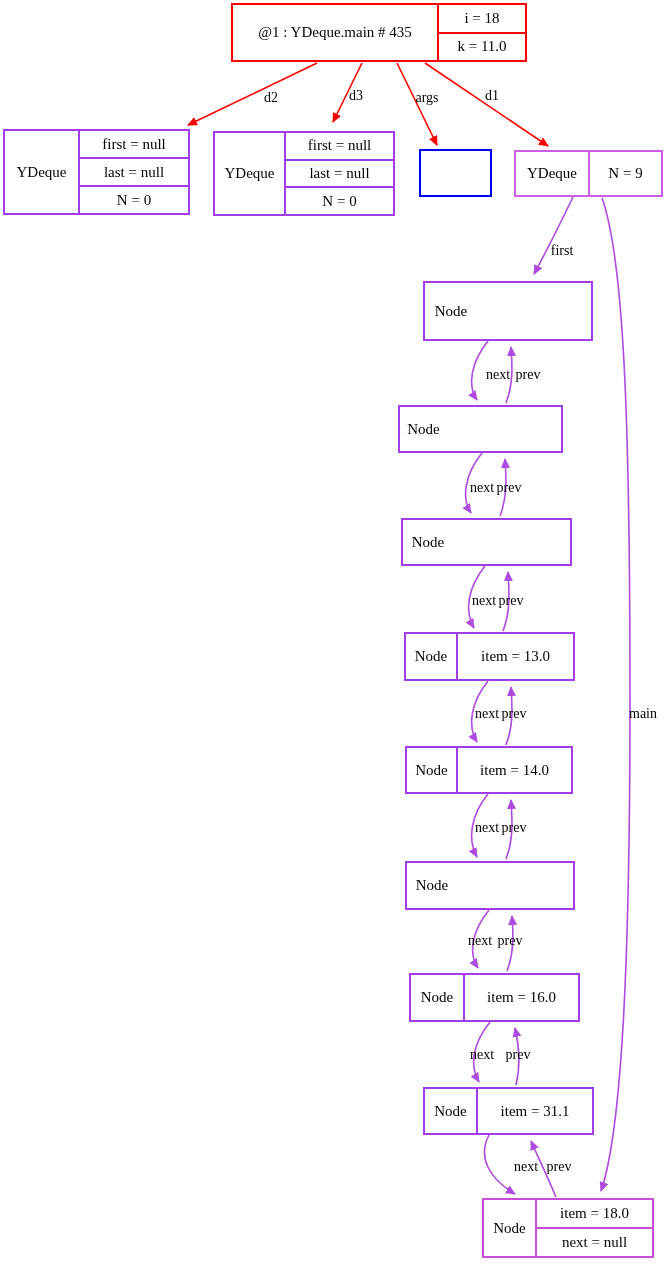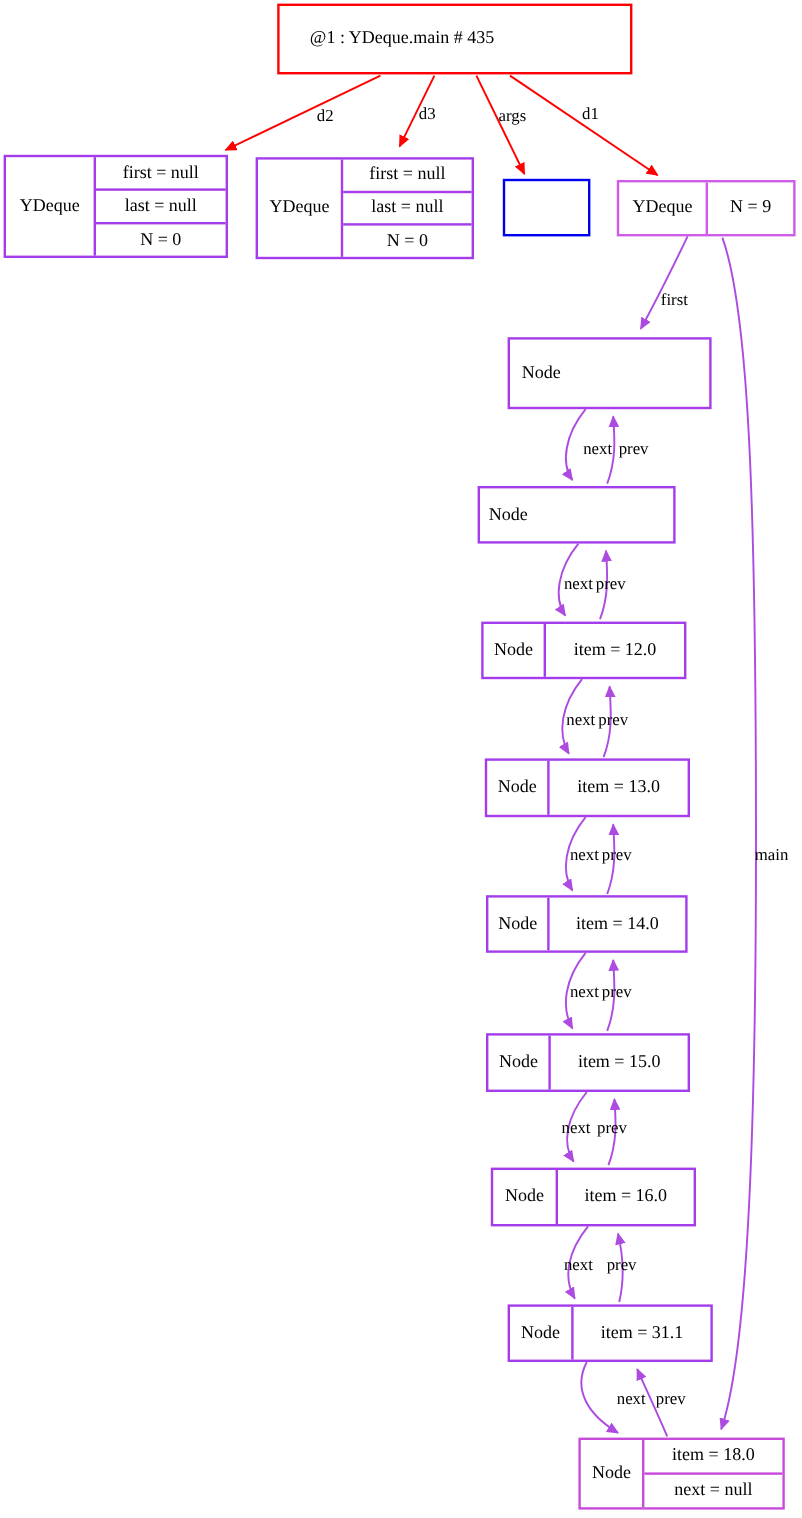--- a/index.html
+++ b/index.html
@@ -93,20 +93,24 @@
       <path d="M507,971 C515,950 513,931 512,916" marker-end="url(#mpur)"></path>
       <path d="M490,1022 C473,1043 469,1065 479,1082" marker-end="url(#mpur)"></path>
       <path d="M516,1085 C521,1064 519,1045 515,1028" marker-end="url(#mpur)"></path>
       <path d="M489,1135 C477,1158 490,1179 515,1194" marker-end="url(#mpur)"></path>
       <path d="M556,1197 C547,1176 539,1159 531,1141" marker-end="url(#mpur)"></path>
     </g>
   </svg>
 
   <div class="gbox" style="--bc:#ff0000; left:231px; top:3px; width:296px; height:59px;">
     <div class="tcell" style="flex:0 0 204px;">@1 : YDeque.main # 435</div>
+    <div class="fcol">
+      <div class="frow">i = 18</div>
+      <div class="frow">k = 11.0</div>
+    </div>
   </div>
 
   <div class="gbox" style="--bc:#a43cec; left:3px; top:129px; width:187px; height:86px;">
     <div class="tcell" style="flex:0 0 73px;">YDeque</div>
     <div class="fcol">
       <div class="frow">first = null</div>
       <div class="frow">last = null</div>
       <div class="frow">N = 0</div>
     </div>
   </div>
@@ -132,44 +136,38 @@
   <div class="gbox" style="--bc:#a43cec; left:423px; top:281px; width:170px; height:60px;">
     <div class="tcell" style="flex:0 0 52px;">Node</div>
   </div>
 
   <div class="gbox" style="--bc:#a43cec; left:398px; top:405px; width:165px; height:48px;">
     <div class="tcell" style="flex:0 0 47px;">Node</div>
   </div>
 
   <div class="gbox" style="--bc:#a43cec; left:401px; top:518px; width:171px; height:48px;">
     <div class="tcell" style="flex:0 0 50px;">Node</div>
-    <div class="fcol">
-        <div class="frow">item = 12.0</div>
-      </div>
   </div>
 
   <div class="gbox" style="--bc:#a43cec; left:404px; top:632px; width:171px; height:49px;">
     <div class="tcell" style="flex:0 0 50px;">Node</div>
     <div class="fcol">
         <div class="frow">item = 13.0</div>
       </div>
   </div>
 
   <div class="gbox" style="--bc:#a43cec; left:405px; top:746px; width:168px; height:48px;">
     <div class="tcell" style="flex:0 0 49px;">Node</div>
     <div class="fcol">
         <div class="frow">item = 14.0</div>
       </div>
   </div>
 
   <div class="gbox" style="--bc:#a43cec; left:405px; top:861px; width:170px; height:49px;">
     <div class="tcell" style="flex:0 0 50px;">Node</div>
-    <div class="fcol">
-        <div class="frow">item = 15.0</div>
-      </div>
   </div>
 
   <div class="gbox" style="--bc:#a43cec; left:409px; top:973px; width:171px; height:49px;">
     <div class="tcell" style="flex:0 0 52px;">Node</div>
     <div class="fcol">
         <div class="frow">item = 16.0</div>
       </div>
   </div>
 
   <div class="gbox" style="--bc:#a43cec; left:423px; top:1087px; width:171px; height:48px;">

